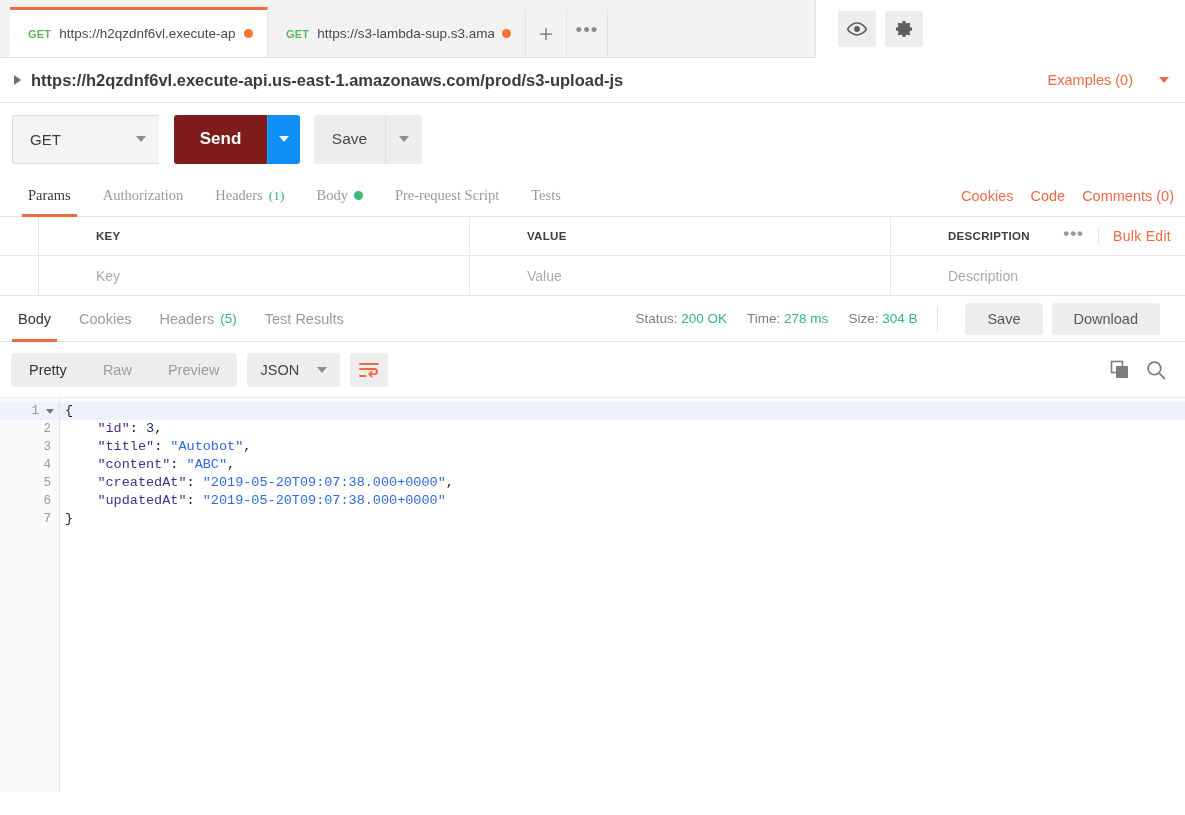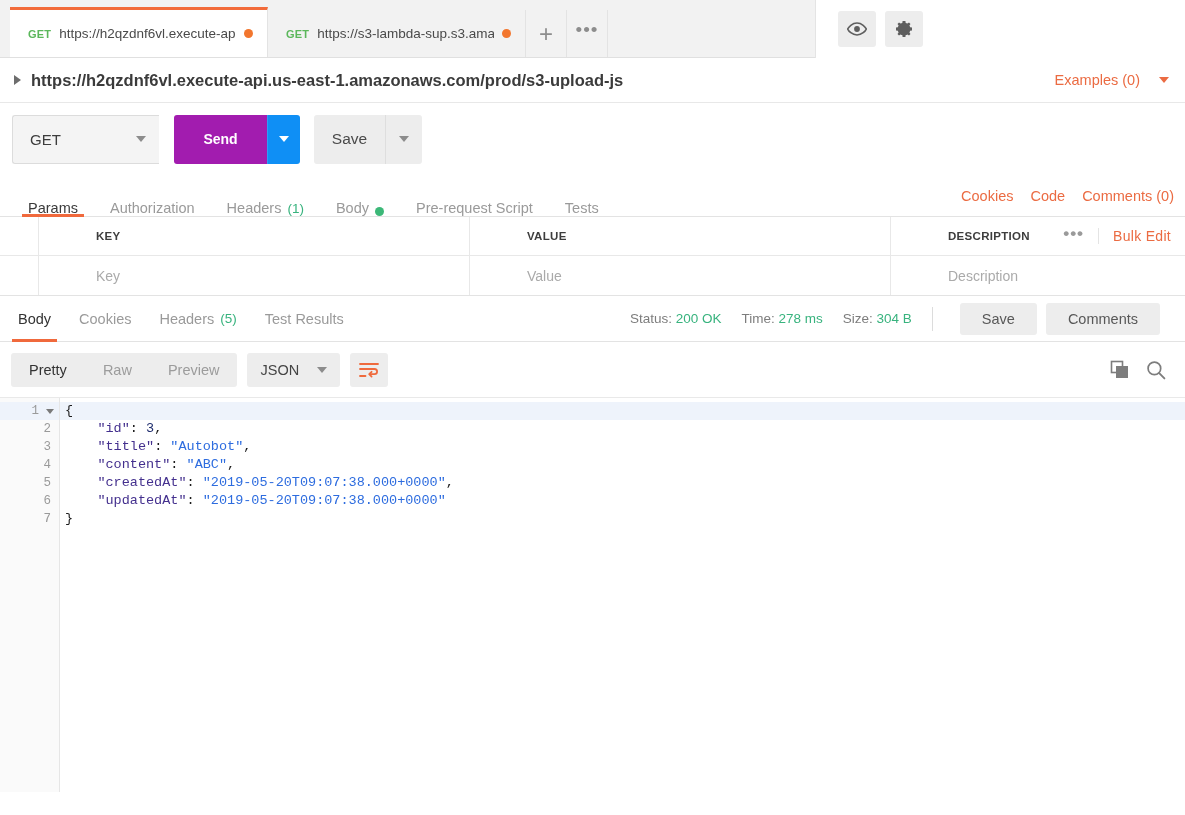--- a/index.html
+++ b/index.html
@@ -109,21 +109,21 @@
     border-bottom: 5px solid transparent;
     border-left: 7px solid #6d6d6d;
     margin-right: 10px;
     cursor: pointer;
   }
   .req-title {
     font-size: 16.5px; color: #3b3b3b; font-weight: bold;
     flex: 1; white-space: nowrap; overflow: hidden;
   }
   .examples {
-    display: flex; align-items: center; gap: 19px;
+    display: flex; align-items: center; gap: 26px;
     color: #eb6b42; font-size: 14.5px; cursor: pointer;
     padding-right: 6px;
   }
   .caret-d-o {
     width: 0; height: 0;
     border-left: 5px solid transparent;
     border-right: 5px solid transparent;
     border-top: 6px solid #eb6b42;
   }
 
@@ -152,24 +152,24 @@
     border: 1px solid #dcdcdc;
     border-radius: 0 3px 3px 0;
     display: flex; align-items: center;
     padding: 0 14px;
     font-size: 15px; color: #3d3d3d;
     overflow: hidden; white-space: nowrap;
   }
   .sendwrap { display: flex; margin-left: 15px; }
   .sendbtn {
     height: 49px; min-width: 93px;
-    background: #a21caf;
+    background: #7f1d1d;
     border-radius: 3px 0 0 3px;
     display: flex; align-items: center; justify-content: center;
-    color: #fff; font-size: 14px; font-weight: bold;
+    color: #fff; font-size: 17px; font-weight: bold;
     cursor: pointer;
   }
   .senddrop {
     height: 49px; width: 33px;
     background: #0f8ff5;
     border-radius: 0 3px 3px 0;
     border-left: 1px solid #2f9cf7;
     display: flex; align-items: center; justify-content: center;
     cursor: pointer;
   }
@@ -191,24 +191,24 @@
 
   
   .reqtabs {
     height: 42px;
     display: flex; align-items: stretch;
     border-bottom: 1px solid #e3e3e3;
     padding-left: 12px;
     background: #fff;
   }
   .rtab {
-    display: flex; align-items: flex-end; gap: 6px;
+    display: flex; align-items: center; gap: 6px;
     padding: 0 16px;
     font-size: 14.5px; color: #9a9a9a;
-    cursor: pointer; position: relative;
+    cursor: pointer; position: relative; font-family: Liberation Serif, serif;
   }
   .rtab.active { color: #3b3b3b; }
   .rtab.active::after {
     content: ""; position: absolute;
     left: 10px; right: 10px; bottom: -1px; height: 3px;
     background: #f0693c;
   }
   .rtab .cnt { color: #38b37e; font-size: 13.5px; }
   .greendot { width: 9px; height: 9px; border-radius: 50%; background: #3cb878; }
   .reqtabs-right {
@@ -505,21 +505,21 @@
       <span class="stat">
         <span>Time:</span>
         <b>278 ms</b>
       </span>
       <span class="stat">
         <span>Size:</span>
         <b>304 B</b>
       </span>
       <span class="vbar"></span>
       <span class="gbtn">Save</span>
-      <span class="gbtn">Comments</span>
+      <span class="gbtn">Download</span>
     </div>
   </div>
 
   <div class="bodybar">
     <div class="segwrap">
       <div class="seg active">Pretty</div>
       <div class="seg">Raw</div>
       <div class="seg">Preview</div>
     </div>
     <div class="fmtsel">

